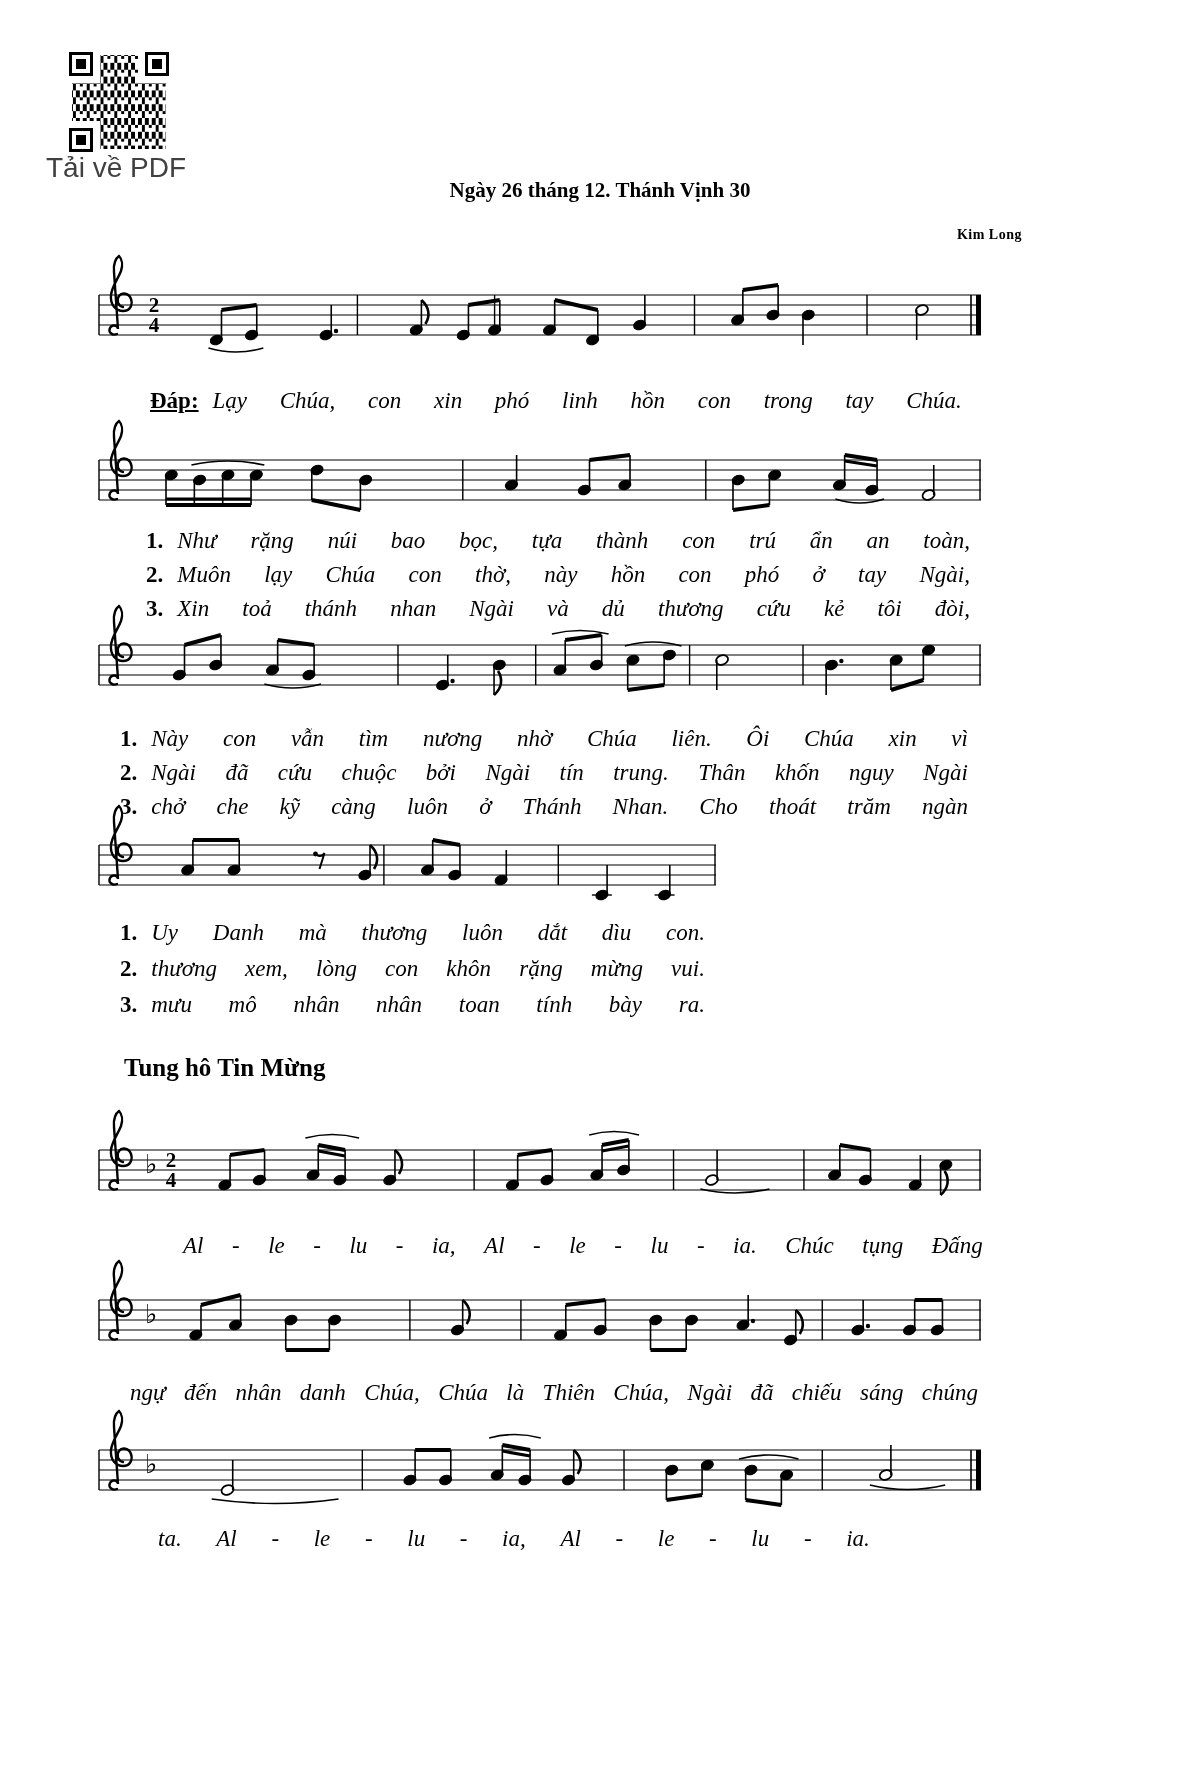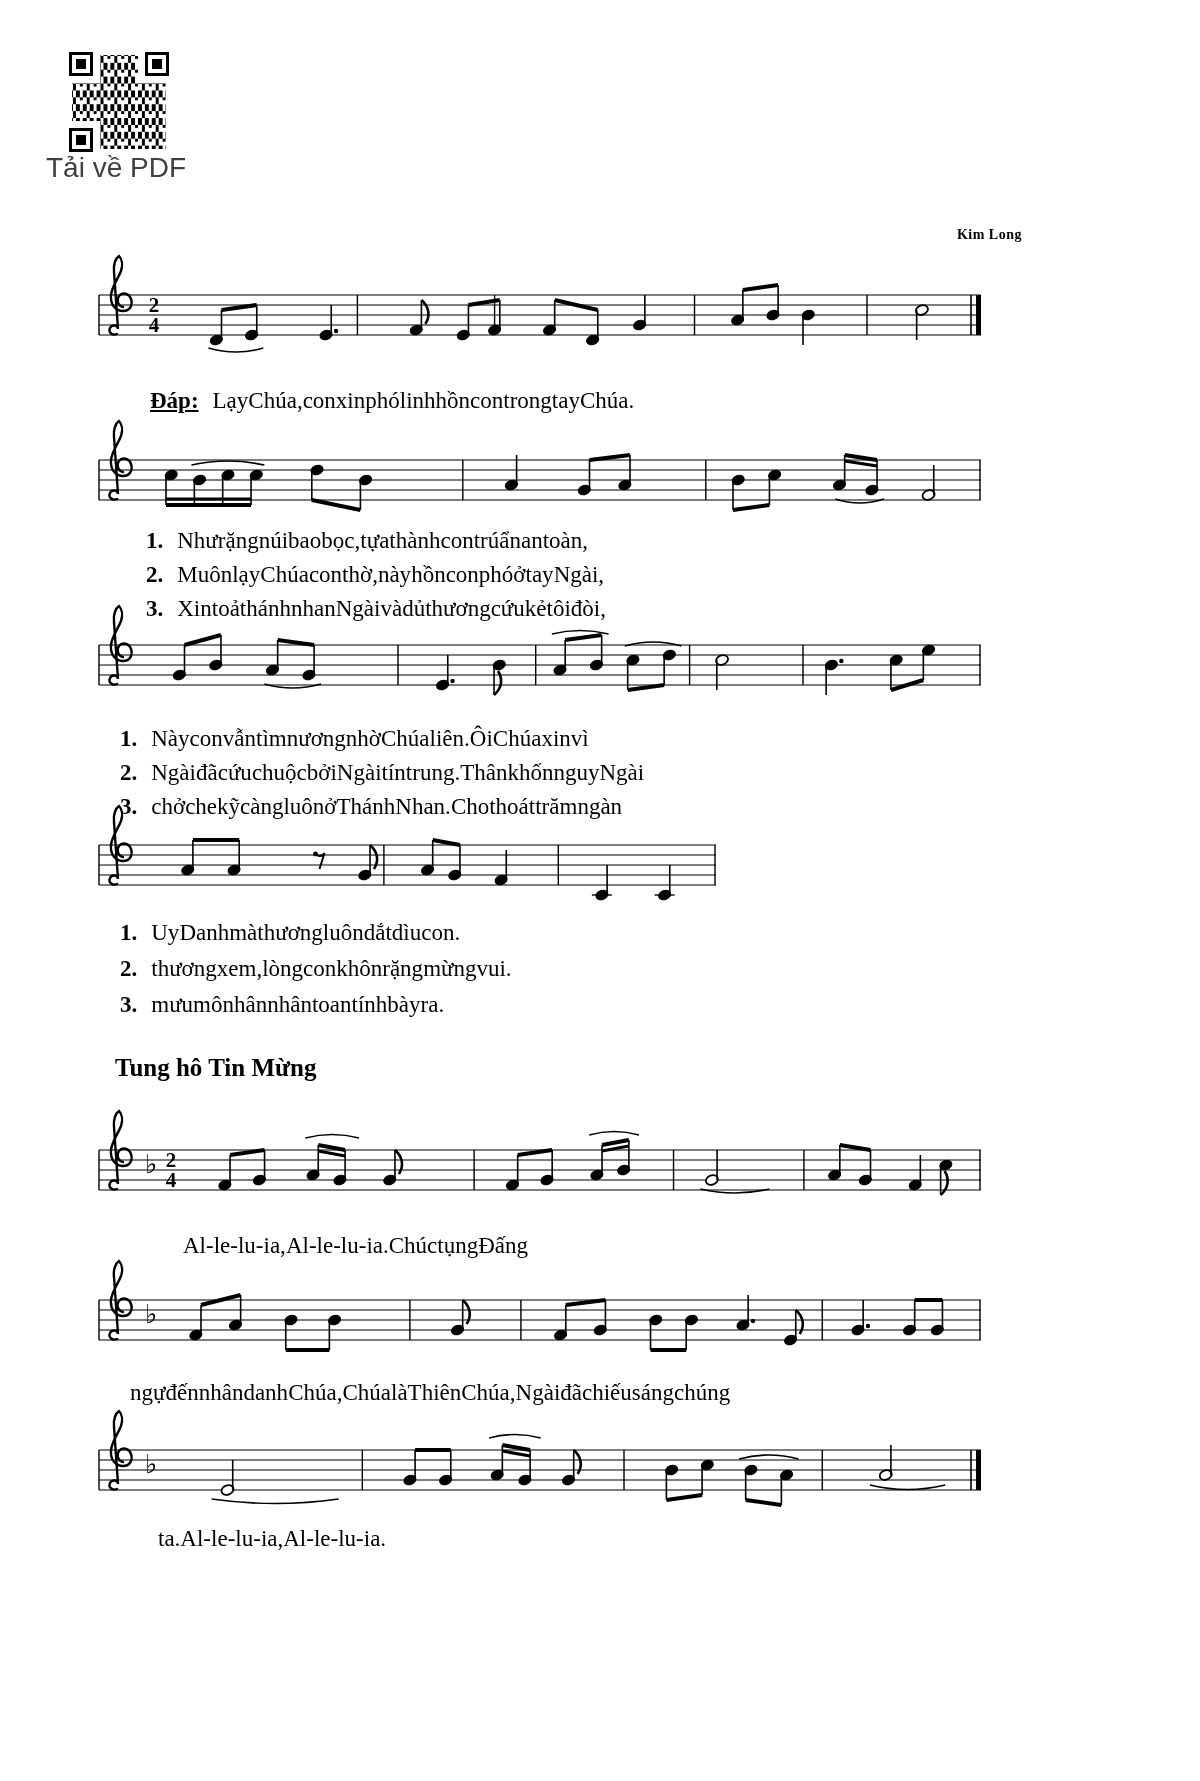--- a/index.html
+++ b/index.html
@@ -7,28 +7,28 @@
         font-family:"Liberation Serif",serif;color:#000;overflow:hidden;}
   .qr-block{position:absolute;left:46px;top:52px;width:140px;text-align:left;}
   .qr-block svg{display:block;margin-left:14px;}
   .qr-label{font:28px "Liberation Sans",sans-serif;color:#404040;margin-top:0;white-space:nowrap;}
   .title{position:absolute;top:76px;left:0;width:100%;text-align:center;
          font-family:"Liberation Sans",sans-serif;font-weight:bold;font-size:54px;
          letter-spacing:-2px;color:#000;}
   .subtitle{position:absolute;top:178px;left:0;width:100%;text-align:center;
             font-weight:bold;font-size:21px;}
   .composer{position:absolute;top:227px;right:178px;font-weight:bold;font-size:14px;letter-spacing:.5px;}
-  .section-heading{position:absolute;left:115px;top:1054px;font-weight:bold;font-size:25px;}
+  .section-heading{position:absolute;left:124px;top:1054px;font-weight:bold;font-size:25px;}
   .footer{position:absolute;top:1586px;left:0;width:100%;text-align:center;
           font-weight:bold;font-size:15.5px;}
   svg.staff{position:absolute;overflow:visible;}
   .lyr{position:absolute;display:flex;align-items:baseline;font-size:23px;white-space:nowrap;}
   .lyr .vnum{font-weight:bold;margin-right:14px;}
   .lyr .dap{text-decoration:underline;}
-  .lyr .words{flex:1;display:flex;}
+  .lyr .words{flex:1;display:flex;justify-content:space-between;font-style:italic;}
 </style>
 </head>
 <body>
 
 <div id="page">
 
   <div class="qr-block">
     <svg width="118" height="100" viewBox="0 0 29 29" shape-rendering="crispEdges">
       <defs>
         <pattern id="qrp" width="4" height="4" patternUnits="userSpaceOnUse">
@@ -58,20 +58,21 @@
       <g transform="translate(0,20)">
         <rect x="0" y="0" width="9" height="9" fill="#fff"></rect>
           <rect x="0" y="2" width="7" height="7"></rect>
         <rect x="1" y="3" width="5" height="5" fill="#fff"></rect>
           <rect x="2" y="4" width="3" height="3"></rect>
       </g>
     </svg>
     <div class="qr-label">Tải về PDF</div>
   </div>
 
+  <div class="subtitle">Ngày 26 tháng 12. Thánh Vịnh 30</div>
   <div class="composer">Kim Long</div>
 
   <svg class="staff" width="890" height="115" style="left:95px;top:250px">
       <line x1="4" y1="45" x2="886" y2="45" stroke="#000" stroke-width="1.1"></line>
       <line x1="4" y1="55" x2="886" y2="55" stroke="#000" stroke-width="1.1"></line>
       <line x1="4" y1="65" x2="886" y2="65" stroke="#000" stroke-width="1.1"></line>
       <line x1="4" y1="75" x2="886" y2="75" stroke="#000" stroke-width="1.1"></line>
       <line x1="4" y1="85" x2="886" y2="85" stroke="#000" stroke-width="1.1"></line>
       <line x1="4" y1="45" x2="4" y2="85" stroke="#000" stroke-width="1.4"></line>
       <path d="M12,84 C7,86 3,82 5,78 C7,74 13,75 13,79 L9,22 C8,14 11,8 14,6 C17,9 18,15 16,21 C13,29 7,36 6,45 C5,55 11,61 18,61 C25,61 28,55 26,49 C24,43 17,42 14,46 C11,50 13,56 18,57" transform="translate(10,0)" fill="none" stroke="#000" stroke-width="2.4" stroke-linecap="round"></path>

